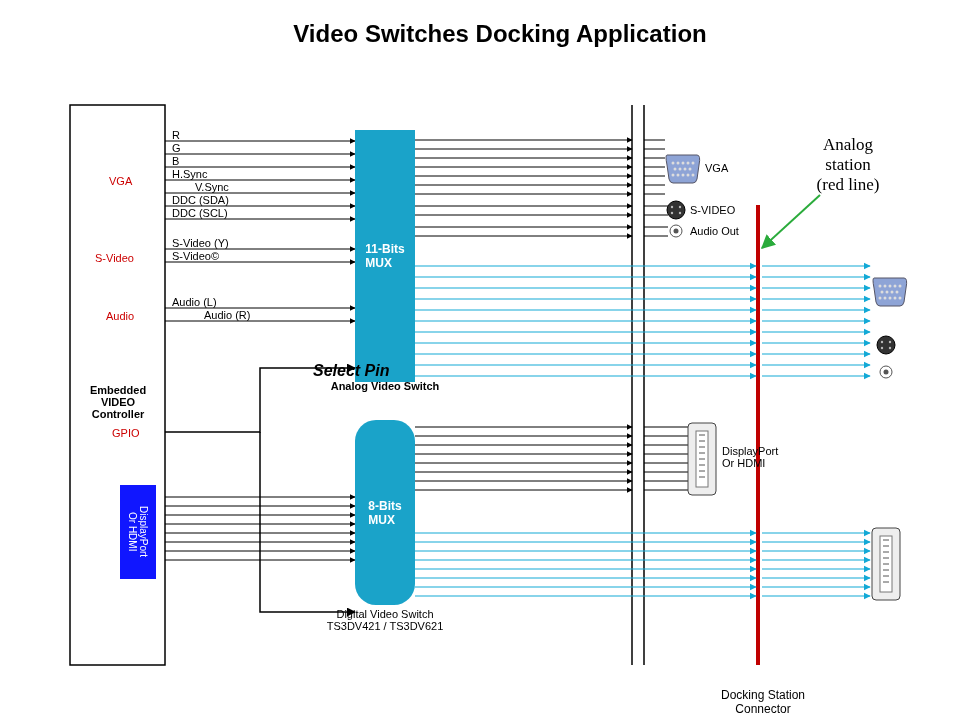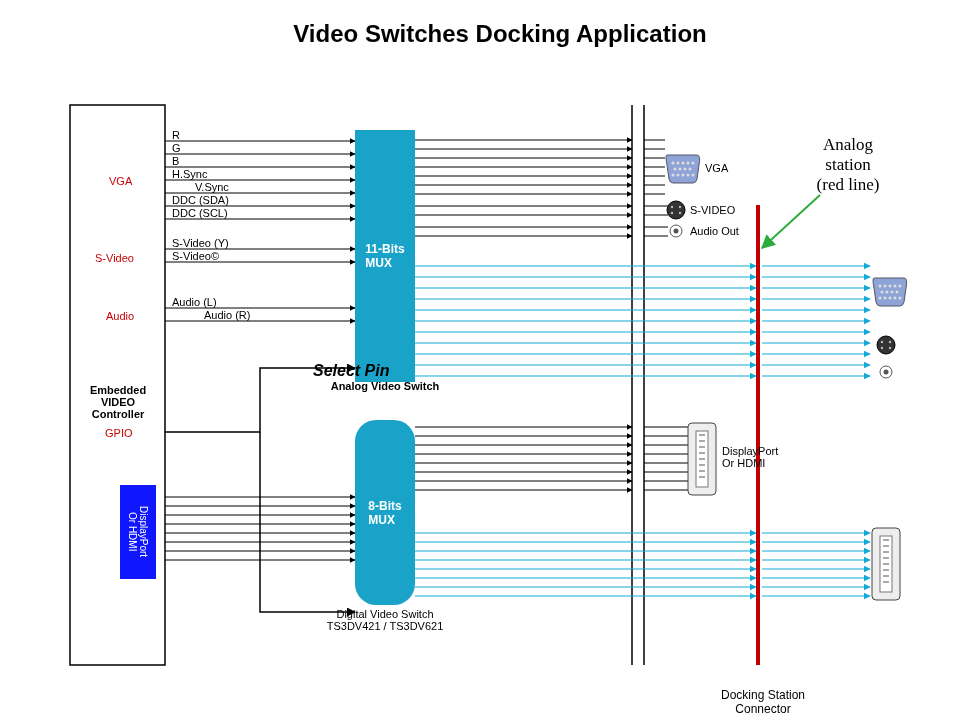--- a/index.html
+++ b/index.html
@@ -322,21 +322,21 @@
 
   <div class="abs block-title" style="left:76px; top:384px; width:84px;">
     <span>Embedded</span><br>
     <span>VIDEO</span><br>
     <span>Controller</span>
   </div>
 
   <div class="abs label-red" style="left:109px; top:175px;">VGA</div>
   <div class="abs label-red" style="left:95px; top:252px;">S-Video</div>
   <div class="abs label-red" style="left:106px; top:310px;">Audio</div>
-  <div class="abs label-red" style="left:105px; top:427px;">GPIO</div>
+  <div class="abs label-red" style="left:112px; top:427px;">GPIO</div>
 
   <div class="abs label" style="left:172px; top:129px;">R</div>
   <div class="abs label" style="left:172px; top:142px;">G</div>
   <div class="abs label" style="left:172px; top:155px;">B</div>
   <div class="abs label" style="left:172px; top:168px;">H.Sync</div>
   <div class="abs label" style="left:172px; top:181px;margin-left:23px;">V.Sync</div>
   <div class="abs label" style="left:172px; top:194px;">DDC (SDA)</div>
   <div class="abs label" style="left:172px; top:207px;">DDC (SCL)</div>
   <div class="abs label" style="left:172px; top:237px;">S-Video (Y)</div>
   <div class="abs label" style="left:172px; top:250px;">S-Video©</div>

